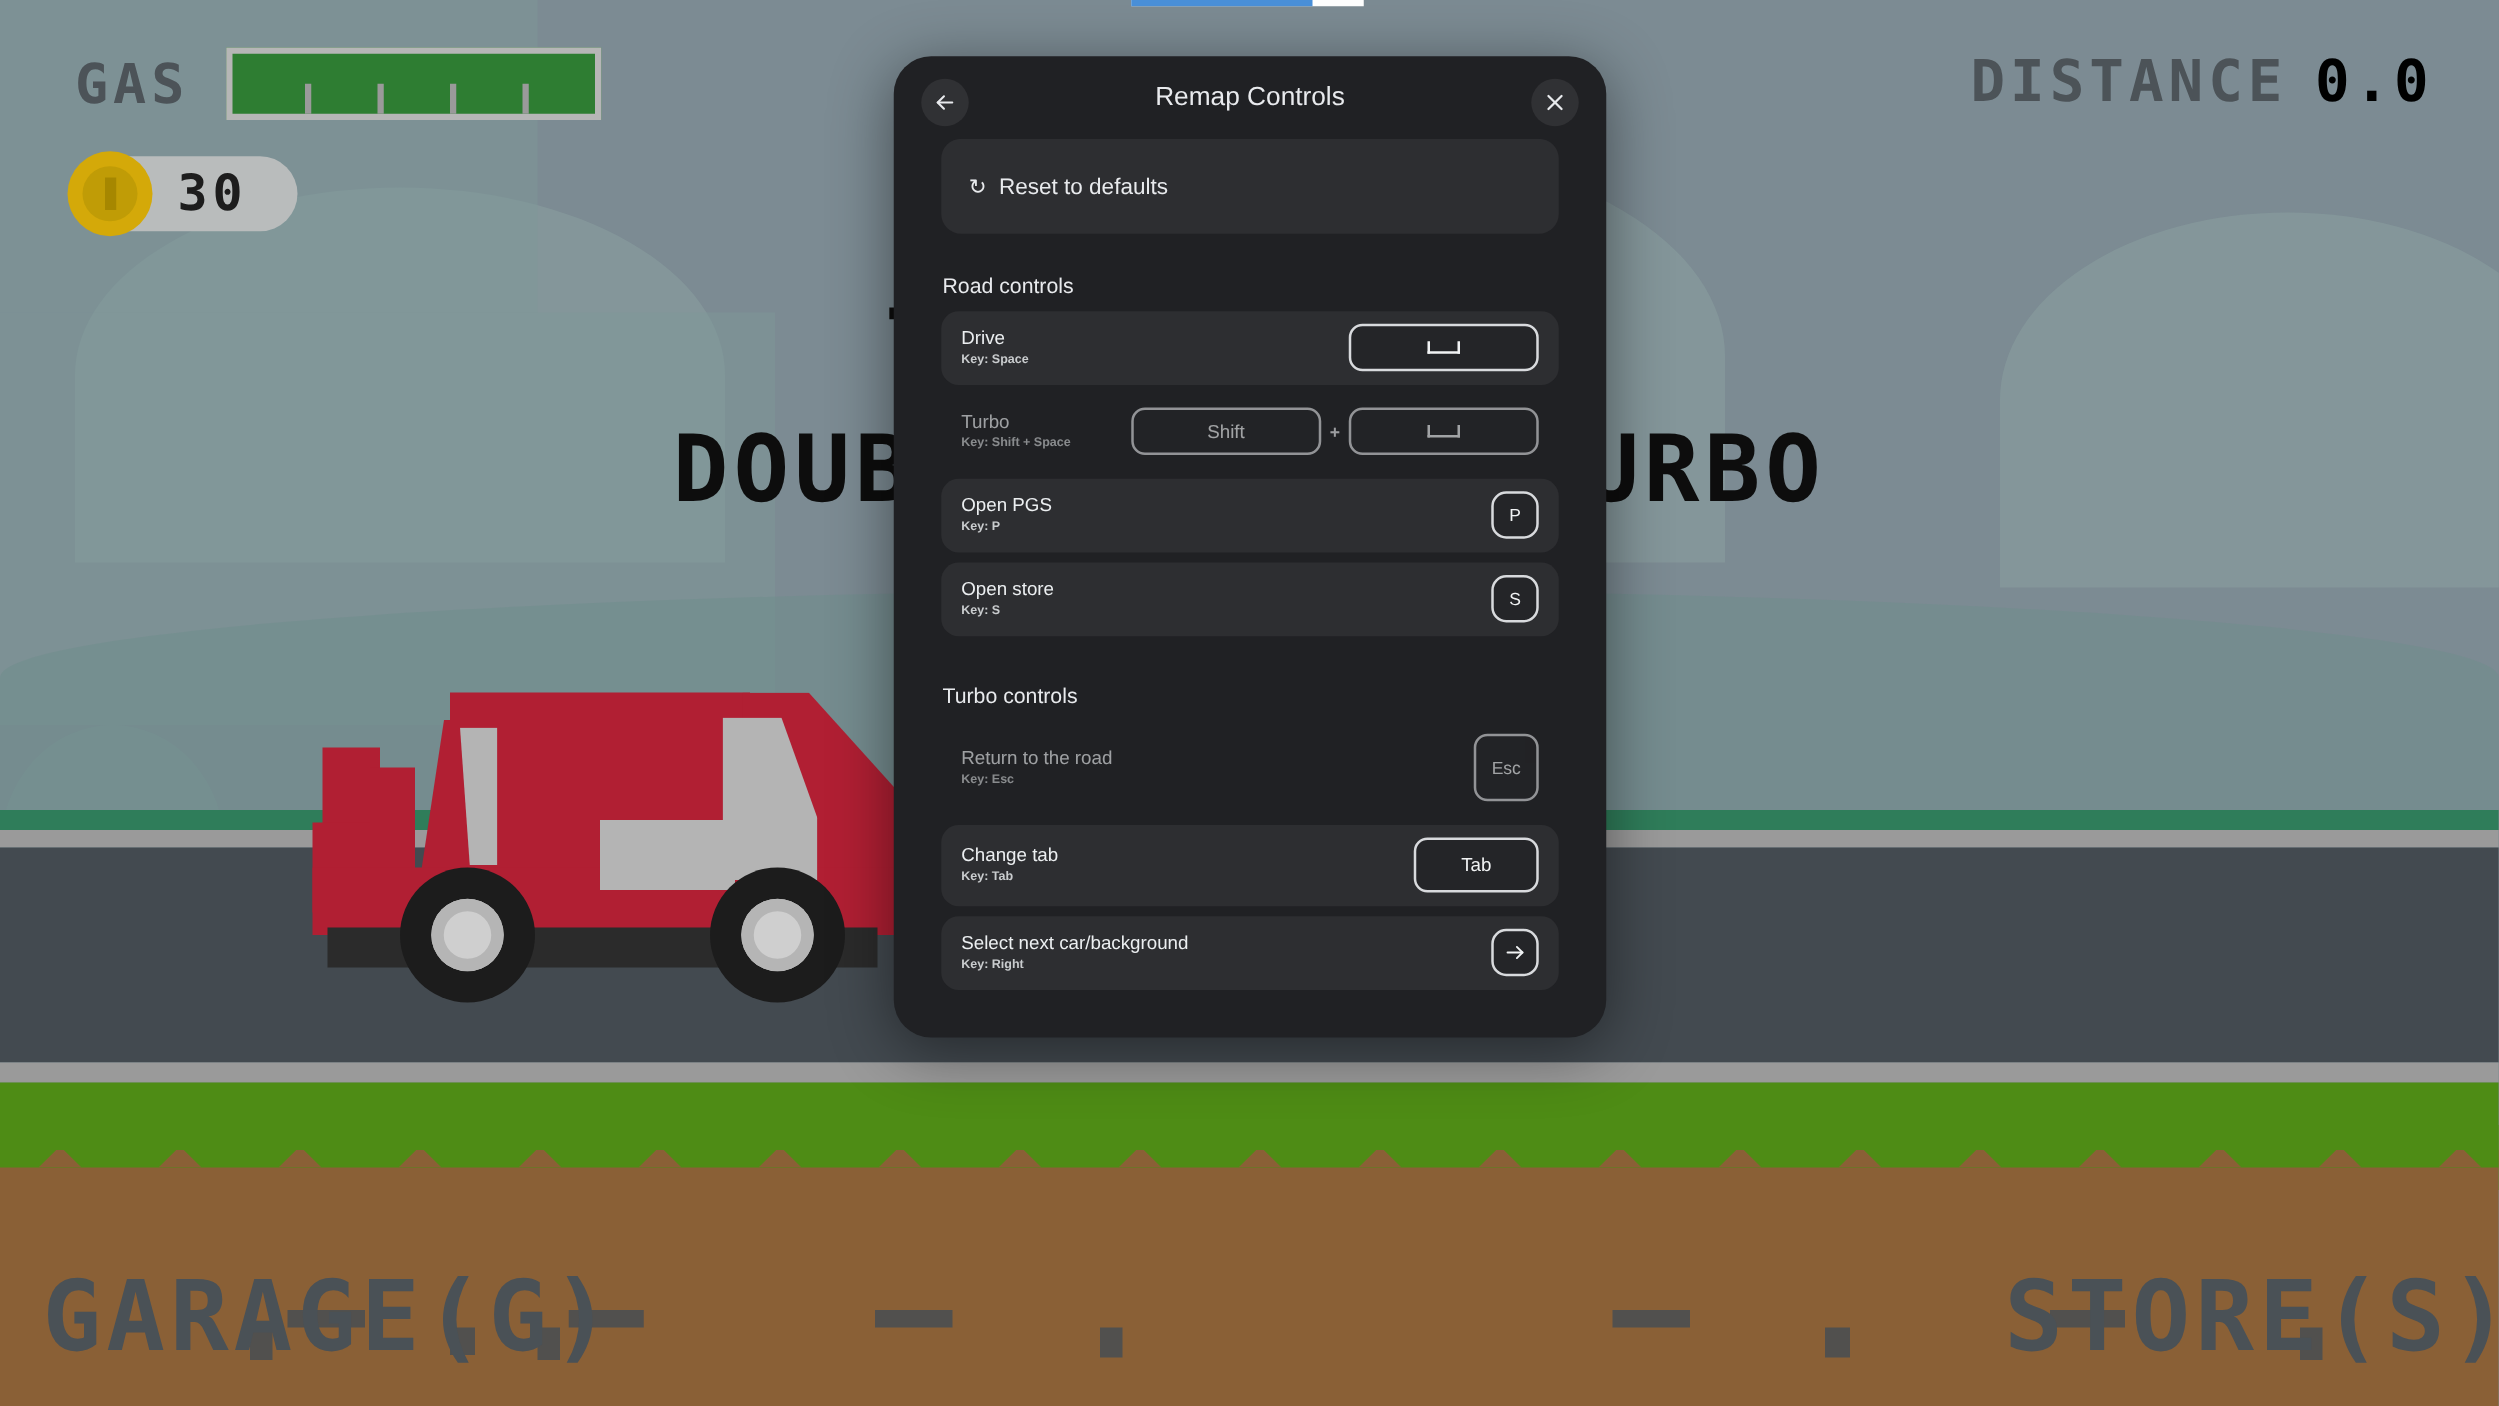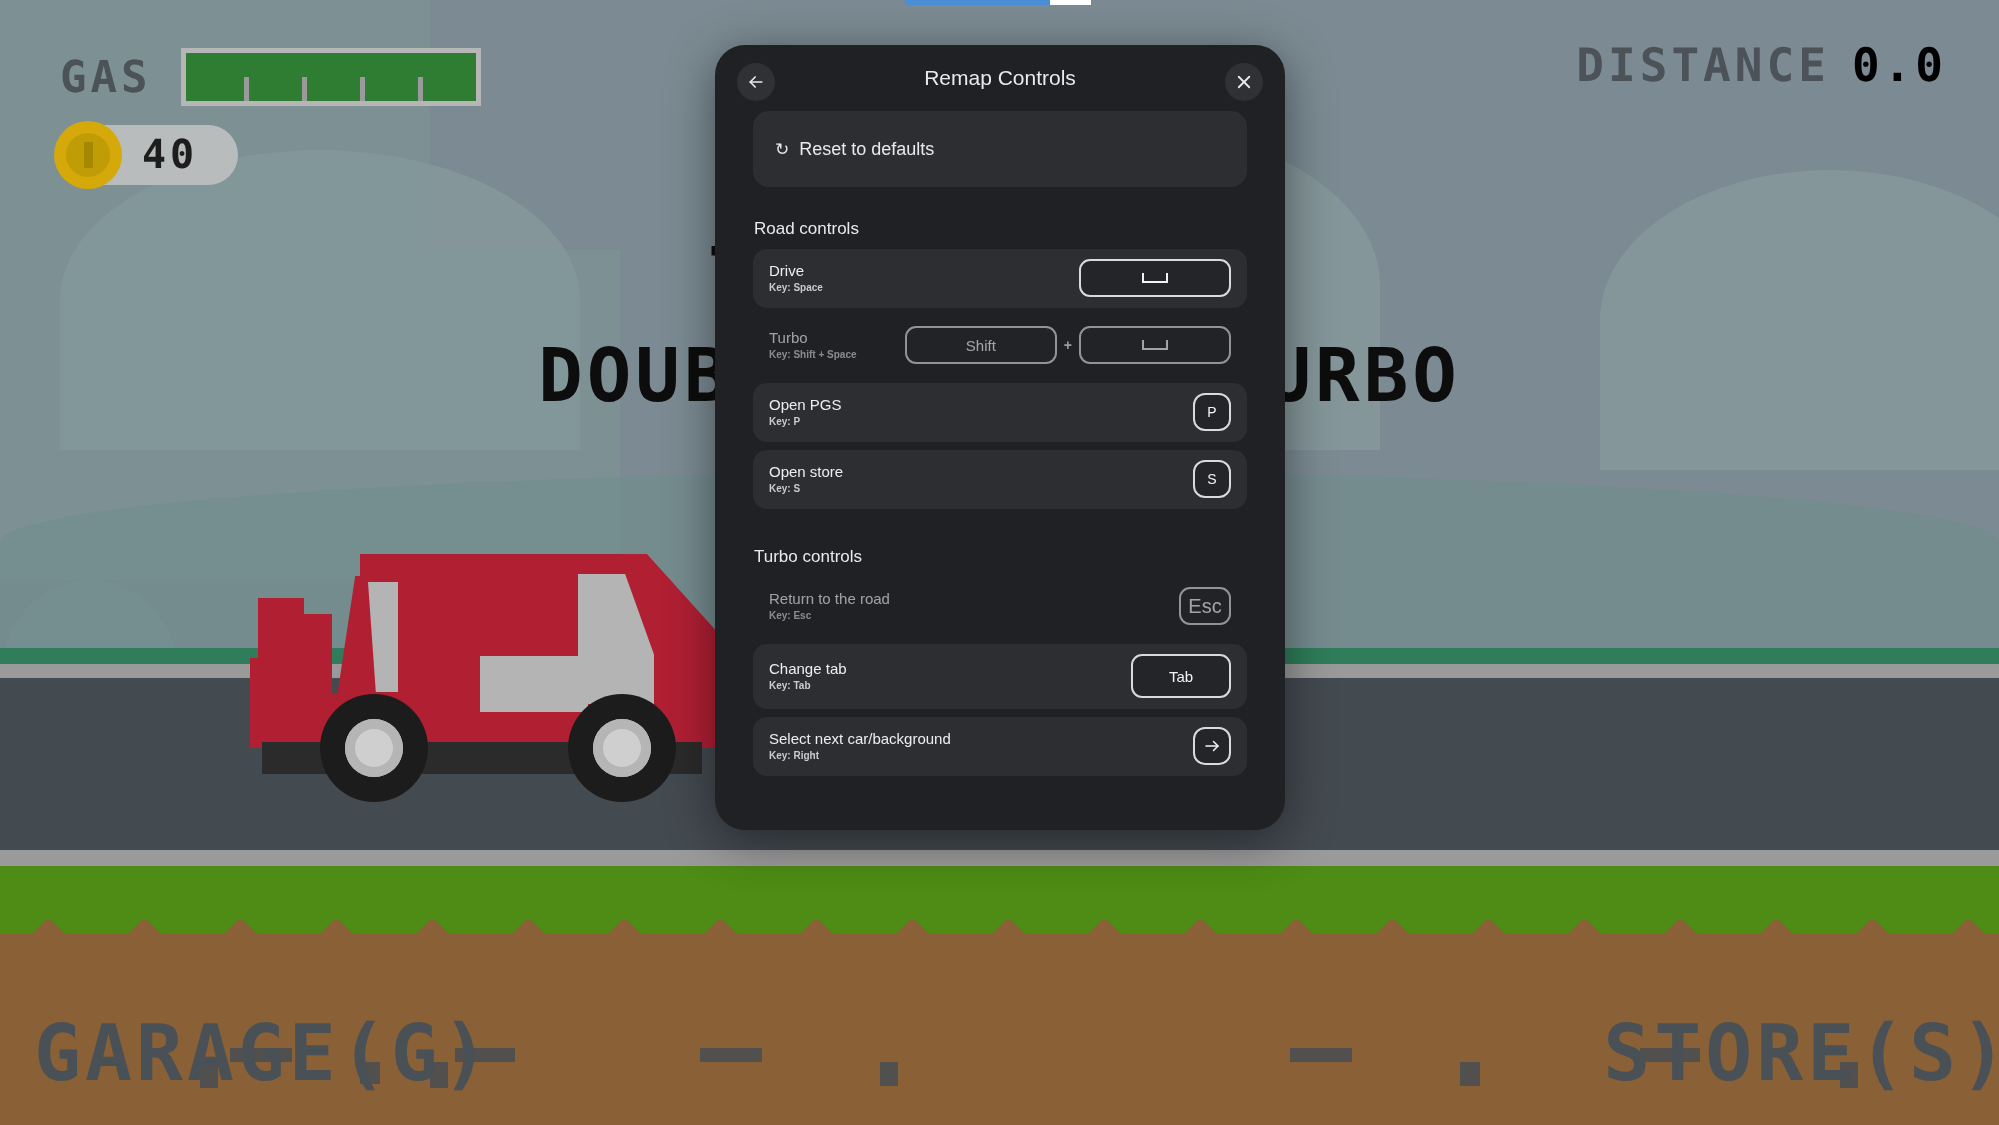--- a/index.html
+++ b/index.html
@@ -81,21 +81,21 @@
 
   
   .px {
     font-family: "DejaVu Sans Mono", monospace;
     font-weight: 700;
     letter-spacing: 4px;
     -webkit-font-smoothing: none;
     text-rendering: geometricPrecision;
   }
 
-  .gas-row { position: absolute; left: 60px; top: 48px; display: flex; align-items: center; gap: 30px; justify-content: flex-end; }
+  .gas-row { position: absolute; left: 60px; top: 38px; display: flex; align-items: center; gap: 30px; justify-content: flex-end; }
   .gas-label { font-size: 44px; color: #4c5358; }
   .gas-bar {
     width: 300px; height: 58px; background: #2e7d32;
     border: 5px solid #b6b6b6; position: relative; display: flex;
   }
   .gas-tick { flex: 1; position: relative; }
   .gas-tick + .gas-tick::before {
     content:""; position: absolute; left: 0; bottom: 0; width: 5px; height: 24px; background: #9a9a9a;
   }
 
@@ -185,21 +185,21 @@
 
   .keycap {
     border: 2px solid #d8dadd; border-radius: 11px;
     background: #242528; color: #f1f3f4;
     display: flex; align-items: center; justify-content: center;
     font-size: 15px; cursor: pointer;
   }
   .keycap.sq   { width: 38px; height: 38px; font-size: 14px; border-radius: 12px; }
   .keycap.wide { width: 152px; height: 38px; }
   .keycap.space{ width: 152px; height: 38px; }
-  .keycap.esc  { width: 52px; height: 38px; font-size: 20px; }
+  .keycap.esc  { width: 52px; height: 54px; font-size: 14px; }
   .keycap.tab  { width: 100px; height: 44px; }
   .plus { color: #e8eaed; font-size: 14px; font-weight: 700; }
   .spacebar-glyph {
     width: 26px; height: 10px;
     border-left: 2.5px solid #f1f3f4;
     border-right: 2.5px solid #f1f3f4;
     border-bottom: 2.5px solid #f1f3f4;
   }
   .keycap svg { display:block; }
 </style>
@@ -271,21 +271,21 @@
           <div class="gas-tick"></div>
         <div class="gas-tick"></div>
           <div class="gas-tick"></div>
       </div>
     </div>
 
     <div class="coin-badge">
       <span class="coin">
           <span class="coin-slot"></span>
         </span>
-      <span class="px coin-count">40</span>
+      <span class="px coin-count">30</span>
     </div>
 
     <div class="distance px">
       <span class="lbl">DISTANCE</span>
       <span class="val">0.0</span>
     </div>
 
     <div class="center-text px">
       <div>TAP TO DRIVE</div>
       <div>DOUBLE TAP TO TURBO</div>

